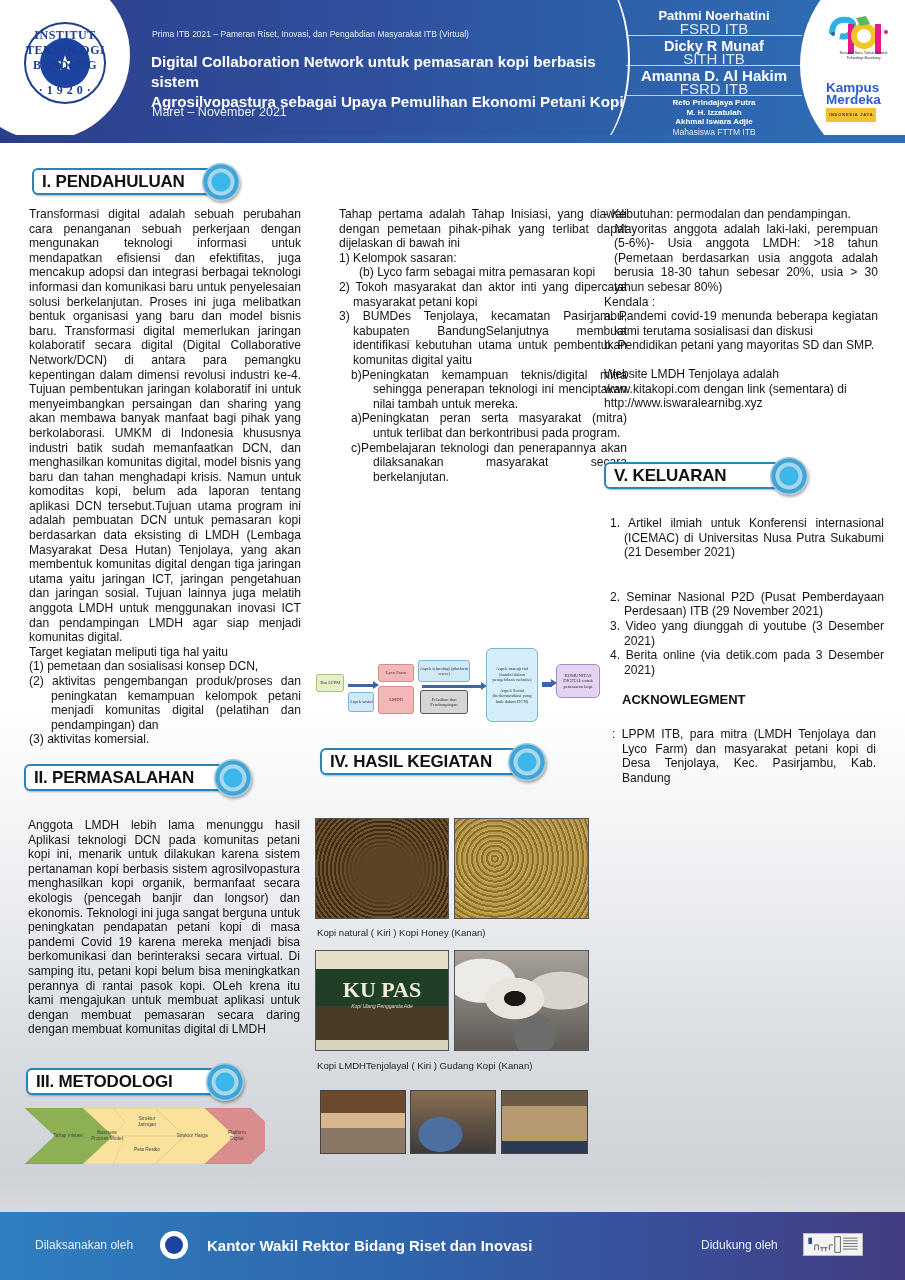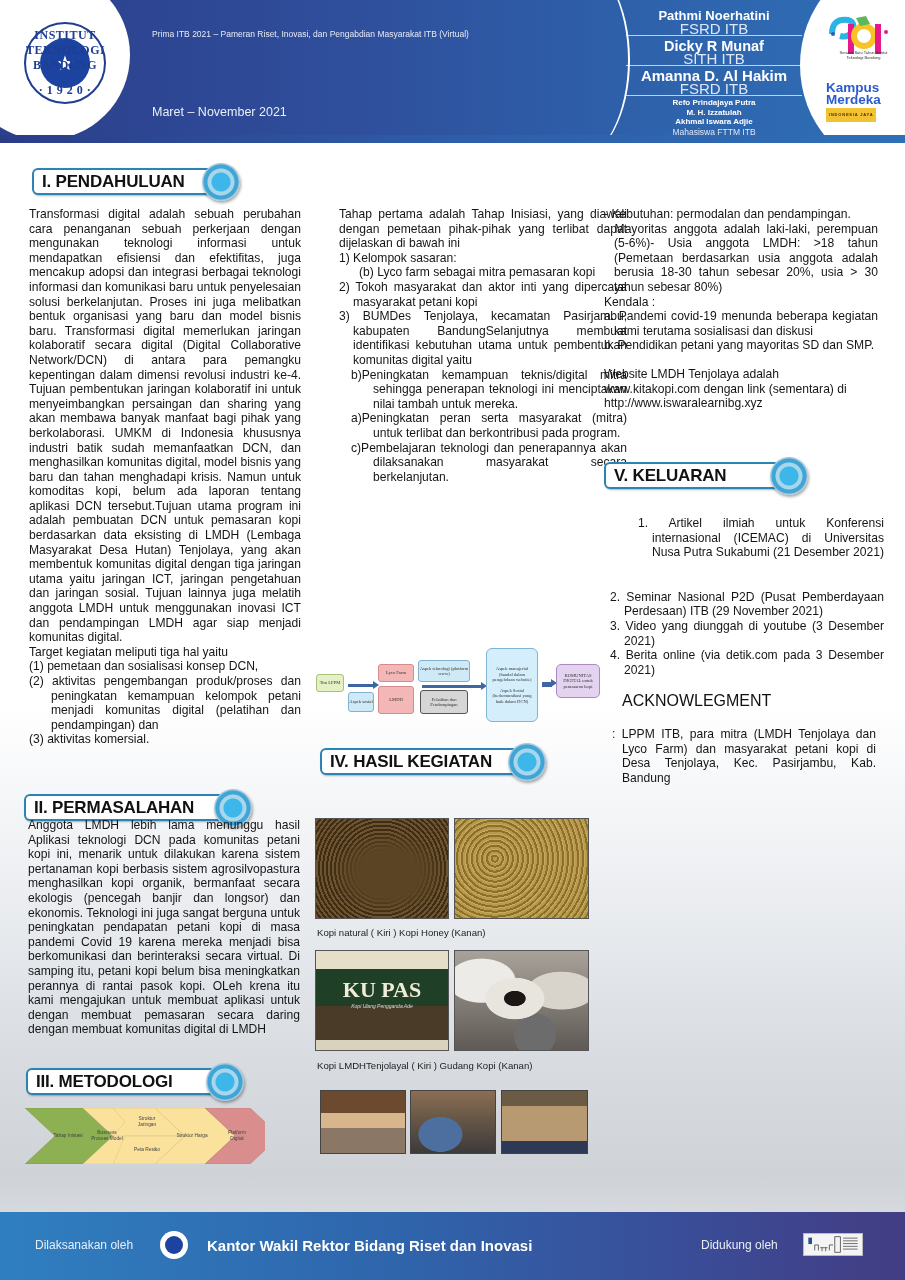--- a/index.html
+++ b/index.html
@@ -131,20 +131,24 @@
 
 <div class="header">
   <div class="header-left-disc"></div>
   <div class="itb-logo">
     <div class="itb-logo-ring-text" style="top:4px;">INSTITUT TEKNOLOGI BANDUNG</div>
     <div class="itb-logo-inner">★</div>
     <div class="itb-logo-ring-text" style="bottom:4px;">· 1 9 2 0 ·</div>
   </div>
 
   <div class="header-sub">Prima ITB 2021 – Pameran Riset, Inovasi, dan Pengabdian Masyarakat ITB (Virtual)</div>
+  <div class="header-title">
+    <div>Digital Collaboration Network untuk pemasaran kopi berbasis sistem</div>
+    <div>Agrosilvopastura sebagai Upaya Pemulihan Ekonomi Petani Kopi</div>
+  </div>
   <div class="header-date">Maret – November 2021</div>
   <div class="header-arc"></div>
 
   <div class="authors">
     <div class="author-block">
       <div class="author-name" style="font-size:13px;">Pathmi Noerhatini</div>
       <div class="author-aff">FSRD ITB</div>
     </div>
     <div class="author-block">
       <div class="author-name" style="font-size:14.5px;">Dicky R Munaf</div>
@@ -185,21 +189,21 @@
 </div>
 
 <div class="col" style="left:29px; top:207px; width:272px;">
   <p>Transformasi digital adalah sebuah perubahan cara penanganan sebuah perkerjaan dengan mengunakan teknologi informasi untuk mendapatkan efisiensi dan efektifitas, juga mencakup adopsi dan integrasi berbagai teknologi informasi dan komunikasi baru untuk penyelesaian solusi berkelanjutan. Proses ini juga melibatkan bentuk organisasi yang baru dan model bisnis baru. Transformasi digital memerlukan jaringan kolaboratif secara digital (Digital Collaborative Network/DCN) di antara para pemangku kepentingan dalam dimensi revolusi industri ke-4. Tujuan pembentukan jaringan kolaboratif ini untuk menyeimbangkan persaingan dan sharing yang akan membawa banyak manfaat bagi pihak yang berkolaborasi. UMKM di Indonesia khususnya industri batik sudah memanfaatkan DCN, dan menghasilkan komunitas digital, model bisnis yang baru dan tahan menghadapi krisis. Namun untuk komoditas kopi, belum ada laporan tentang aplikasi DCN tersebut.Tujuan utama program ini adalah pembuatan DCN untuk pemasaran kopi berdasarkan data eksisting di LMDH (Lembaga Masyarakat Desa Hutan) Tenjolaya, yang akan membentuk komunitas digital dengan tiga jaringan utama yaitu jaringan ICT, jaringan pengetahuan dan jaringan sosial. Tujuan lainnya juga melatih anggota LMDH untuk menggunakan inovasi ICT dan pendampingan LMDH agar siap menjadi komunitas digital.</p>
   <p style="text-align:left;">Target kegiatan meliputi tiga hal yaitu</p>
   <p class="list-indent">(1) pemetaan dan sosialisasi konsep DCN,</p>
   <p class="list-indent">(2) aktivitas pengembangan produk/proses dan peningkatan kemampuan kelompok petani menjadi komunitas digital  (pelatihan dan pendampingan) dan</p>
   <p class="list-indent">(3) aktivitas komersial.</p>
 </div>
 
-<div class="sec-head" style="left:24px; top:764px; width:210px;margin-top:30px;">
+<div class="sec-head" style="left:24px; top:764px; width:210px;">
   <span>II. PERMASALAHAN</span>
   <div class="sec-knob"></div>
 </div>
 <div class="col" style="left:28px; top:818px; width:272px;">
   <p>Anggota LMDH lebih lama menunggu hasil Aplikasi teknologi DCN pada komunitas petani kopi ini, menarik untuk dilakukan karena sistem pertanaman kopi berbasis sistem agrosilvopastura menghasilkan kopi organik, bermanfaat secara ekologis (pencegah banjir dan longsor) dan ekonomis. Teknologi ini juga sangat berguna untuk peningkatan pendapatan petani kopi di masa pandemi Covid 19 karena mereka menjadi bisa berkomunikasi dan berinteraksi secara virtual. Di samping itu, petani kopi belum bisa meningkatkan perannya di rantai pasok kopi. OLeh krena itu kami mengajukan untuk membuat aplikasi untuk  dengan membuat pemasaran secara daring dengan membuat komunitas digital di LMDH</p>
 </div>
 
 <div class="sec-head" style="left:26px; top:1068px; width:200px;">
   <span>III. METODOLOGI</span>
   <div class="sec-knob"></div>
@@ -290,27 +294,27 @@
   <div class="spacer"></div>
   <p style="text-align:left;">Website LMDH Tenjolaya adalah www.kitakopi.com dengan link (sementara) di http://www.iswaralearnibg.xyz</p>
 </div>
 
 <div class="sec-head" style="left:604px; top:462px; width:186px;">
   <span>V. KELUARAN</span>
   <div class="sec-knob"></div>
 </div>
 
 <div class="col" style="left:610px; top:516px; width:274px;">
-  <p style="padding-left:14px; text-indent:-14px;margin-left:28px;">1. Artikel ilmiah untuk Konferensi internasional (ICEMAC) di Universitas Nusa Putra Sukabumi (21 Desember 2021)</p>
+  <p style="padding-left:14px; text-indent:-14px;">1. Artikel ilmiah untuk Konferensi internasional (ICEMAC) di Universitas Nusa Putra Sukabumi (21 Desember 2021)</p>
   <p style="padding-left:14px; text-indent:-14px;margin-top:30px;">2. Seminar Nasional P2D (Pusat Pemberdayaan Perdesaan) ITB (29 November 2021)</p>
   <p style="padding-left:14px; text-indent:-14px;">3. Video yang diunggah di youtube (3 Desember 2021)</p>
   <p style="padding-left:14px; text-indent:-14px;">4. Berita online (via detik.com pada 3 Desember 2021)</p>
 </div>
 
-<div style="position:absolute; left:622px; top:692px; font-size:16px; font-weight:normal;">ACKNOWLEGMENT</div>
+<div style="position:absolute; left:622px; top:692px; font-size:13px; font-weight:bold;">ACKNOWLEGMENT</div>
 <div class="col" style="left:606px; top:727px; width:270px; padding-left:16px; text-indent:-10px;">
   <p>: LPPM ITB, para mitra (LMDH Tenjolaya dan Lyco Farm) dan masyarakat petani kopi di Desa Tenjolaya, Kec. Pasirjambu, Kab. Bandung</p>
 </div>
 
 <div class="footer">
   <div class="footer-left">Dilaksanakan oleh</div>
   <div class="footer-logo">
       <div class="footer-logo-inner"></div>
     </div>
   <div class="footer-office">Kantor Wakil Rektor Bidang Riset dan Inovasi</div>

